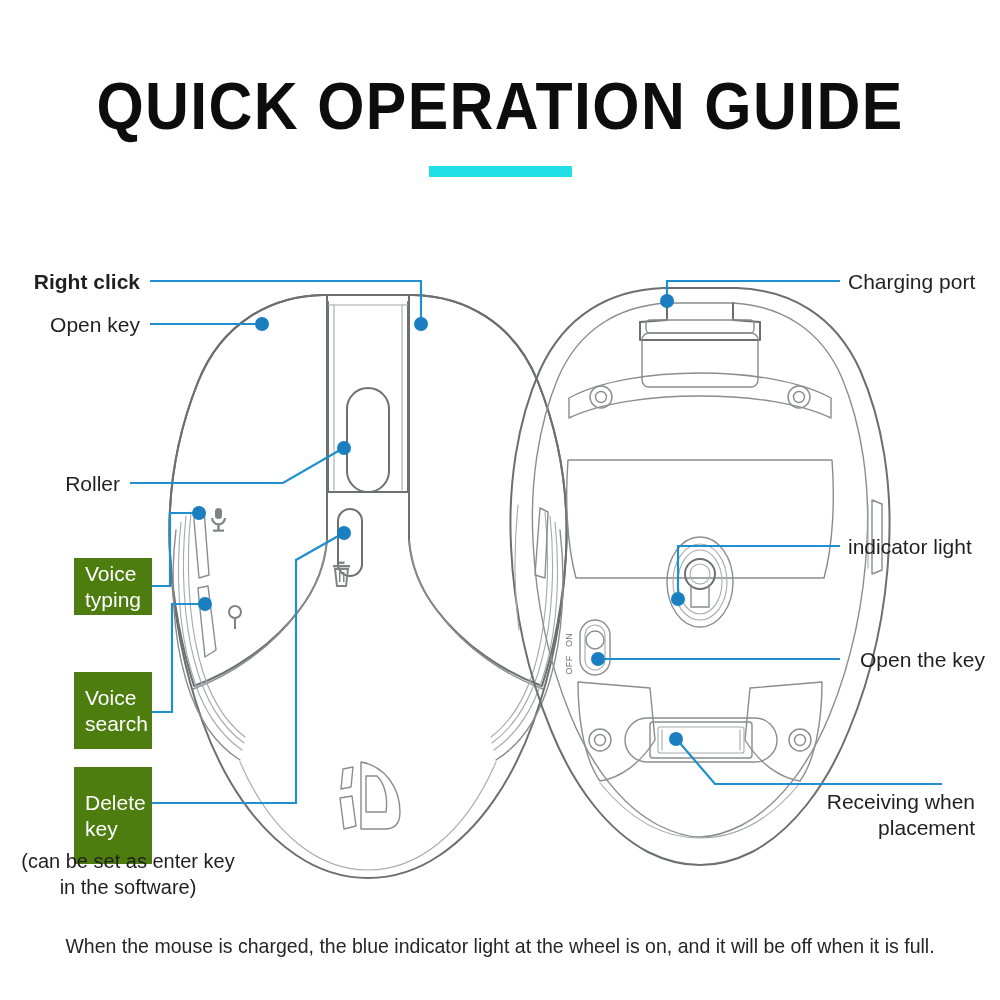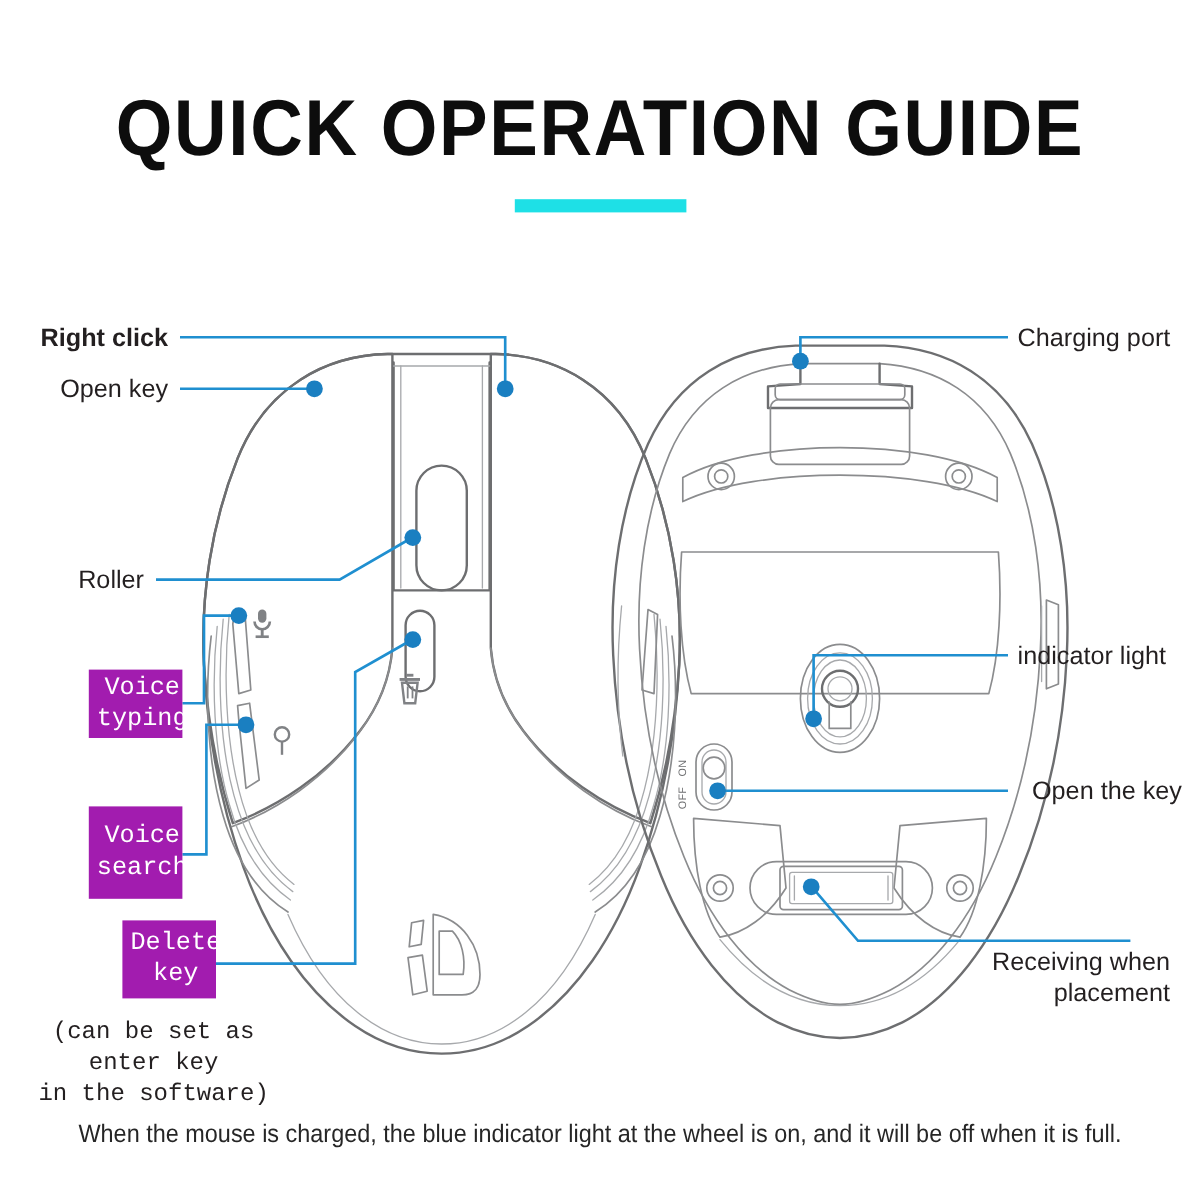--- a/index.html
+++ b/index.html
@@ -54,36 +54,35 @@
     font-size: 21px;
     color: #231f20;
     white-space: nowrap;
     line-height: 1.25;
   }
   .label.right-align { text-align: right; }
 
   
   .bluebox {
     position: absolute;
-    background: #a21caf;
+    background: #4d7c0f;
     color: #ffffff;
-    font-family: Liberation Mono, monospace;
+    font-family: Liberation Sans, sans-serif;
     font-size: 21px;
     line-height: 1.22;
     display: flex;
     flex-direction: column;
     justify-content: center;
     padding-left: 11px;
     box-sizing: border-box;
-    align-items: center;
   }
 
   .footnote {
     position: absolute;
-    font-family: Liberation Mono, monospace;
+    font-family: Liberation Sans, sans-serif;
     font-size: 20px;
     color: #231f20;
     line-height: 1.3;
     text-align: center;
   }
 
   .bottom-note {
     position: absolute;
     left: 0;
     top: 934px;
@@ -377,21 +376,21 @@
   <div class="label right-align" style="left:0; top:471px; width:120px;">Roller</div>
 
   <div class="bluebox" style="left:74px; top:558px; width:78px; height:57px;">
     <span>Voice</span>
     <span>typing</span>
   </div>
   <div class="bluebox" style="left:74px; top:672px; width:78px; height:77px;">
     <span>Voice</span>
     <span>search</span>
   </div>
-  <div class="bluebox" style="left:74px; top:767px; width:78px; height:65px;margin-left:28px;">
+  <div class="bluebox" style="left:74px; top:767px; width:78px; height:97px;">
     <span>Delete</span>
     <span>key</span>
   </div>
 
   <div class="footnote" style="left:8px; top:848px; width:240px;">
     <div>(can be set as enter key</div>
     <div>in the software)</div>
   </div>
 
   <div class="label" style="left:848px; top:269px;">Charging port</div>

